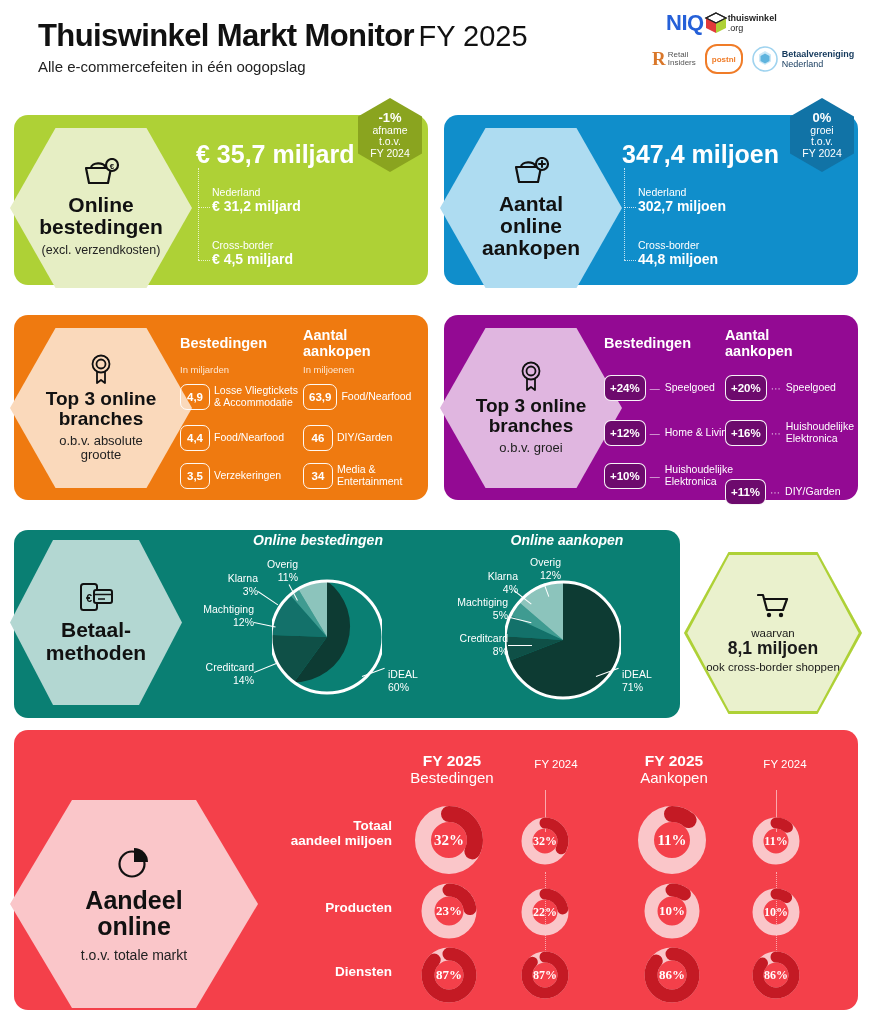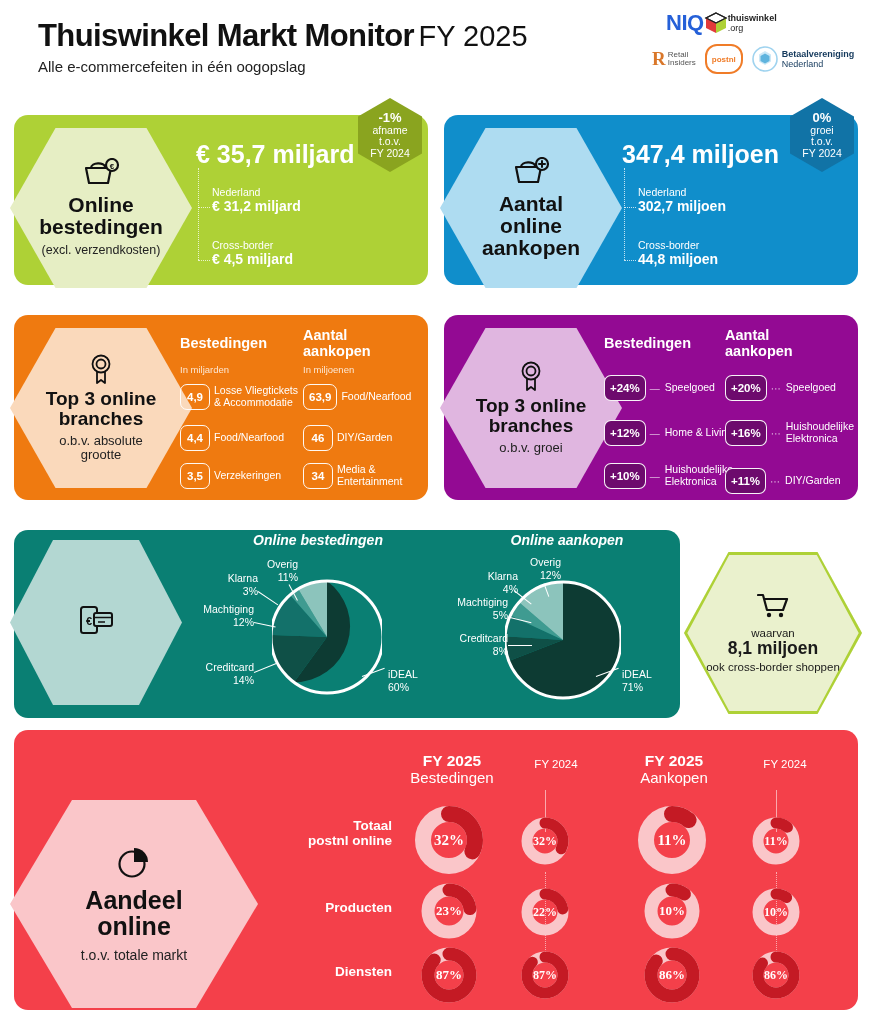--- a/index.html
+++ b/index.html
@@ -319,38 +319,42 @@
 <div class="t3row" style="left:725px; top:375px;">
   <div class="chip" style="background:#6d0a6d;">+20%</div>
   <div class="dash">⋯</div>
   <div class="chip-label" style="width:84px;">Speelgoed</div>
 </div>
 <div class="t3row" style="left:725px; top:420px;">
   <div class="chip" style="background:#6d0a6d;">+16%</div>
   <div class="dash">⋯</div>
   <div class="chip-label" style="width:84px;">Huishoudelijke Elektronica</div>
 </div>
-<div class="t3row" style="left:725px; top:468px;">
+<div class="t3row" style="left:725px; top:479px;">
   <div class="chip" style="background:#6d0a6d;">+11%</div>
   <div class="dash">⋯</div>
   <div class="chip-label" style="width:84px;">DIY/Garden</div>
 </div>
 
 <div class="panel" style="left:14px; top:530px; width:666px; height:188px; background:#0a7f73;">
 </div>
 <div class="hexbox" style="left:10px; top:540px; width:172px; height:165px; background:#b3d7d2;">
   <div style="margin-bottom:6px;">
     <svg width="36" height="32" viewBox="0 0 36 32">
       <rect x="3" y="3" width="16" height="26" rx="2.5" fill="none" stroke="#111" stroke-width="2"></rect>
       <text x="11" y="21" font-size="11" text-anchor="middle" fill="#111" font-weight="bold" font-family="Liberation Sans, sans-serif">€</text>
       <rect x="16" y="9" width="18" height="13" rx="2" fill="#b3d7d2" stroke="#111" stroke-width="2"></rect>
       <path d="M16 13.5 L34 13.5" stroke="#111" stroke-width="1.6"></path>
       <path d="M20 18 L27 18" stroke="#111" stroke-width="1.4"></path>
     </svg>
   </div>
+  <div class="hex-title" style="font-size:21px;">
+    <div>Betaal-</div>
+    <div>methoden</div>
+  </div>
 </div>
 
 <div class="pie-title" style="position:absolute; left:228px; top:532px; width:180px;">Online bestedingen</div>
 <svg style="position:absolute; left:272px; top:578px;" width="110" height="118" viewBox="0 0 110 118">
   <g transform="translate(55,59)">
 
     <path d="M0,0 L0,-56 A56,56 0 0,1 -32.9,45.3 Z" fill="#0d3b33"></path>
 
     <path d="M0,0 L-32.9,45.3 A56,56 0 0,1 -55.96,-2.1 Z" fill="#0f5047"></path>
 
@@ -477,21 +481,21 @@
   <div class="y-tiny">FY 2024</div>
 </div>
 
 <div class="vline" style="left:545px; top:790px; height:42px;"></div>
 <div class="vdot" style="left:545px; top:872px; height:82px;"></div>
 <div class="vline" style="left:776px; top:790px; height:42px;"></div>
 <div class="vdot" style="left:776px; top:872px; height:82px;"></div>
 
 <div class="rowlab" style="left:252px; top:818px; width:140px;">
   <div>Totaal</div>
-  <div>postnl online</div>
+  <div>aandeel miljoen</div>
 </div>
 <div class="rowlab" style="left:252px; top:900px; width:140px;">
   <div>Producten</div>
 </div>
 <div class="rowlab" style="left:252px; top:964px; width:140px;">
   <div>Diensten</div>
 </div>
 
 <div class="donut" style="left:414px; top:805px; width:70px; height:70px;">
   <svg width="70" height="70" viewBox="0 0 70 70">

